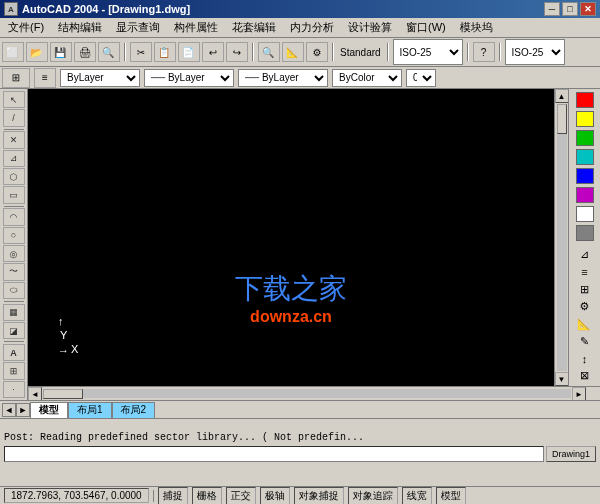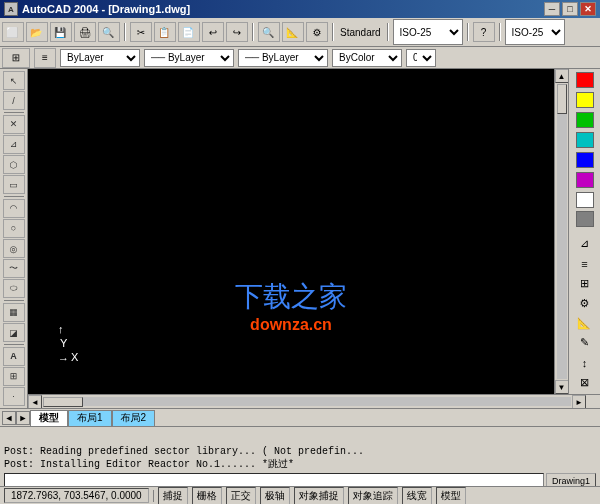--- a/index.html
+++ b/index.html
@@ -260,24 +260,24 @@
       cursor: pointer;
       display: flex;
       align-items: center;
       justify-content: center;
       border: 1px solid #808080;
       background: #d4d0c8;
     }
 
     
     #command-area {
-      height: 60px;
+      height: 68px;
       background: #d4d0c8;
       border-top: 1px solid #808080;
-      padding: 18px 4px;
+      padding: 12px 4px;
       overflow: hidden;
     }
     .command-line {
       font-size: 10px;
       color: #000;
       line-height: 13px;
       font-family: 'Courier New', monospace;
     }
     #command-input-row {
       display: flex;
@@ -392,20 +392,31 @@
       <div id="title-icon">A</div>
       <span>AutoCAD 2004 - [Drawing1.dwg]</span>
     </div>
     <div id="title-bar-controls">
       <div class="title-btn">─</div>
       <div class="title-btn">□</div>
       <div class="title-btn" style="background:#c0392b;color:white;">✕</div>
     </div>
   </div>
 
+  <div id="menu-bar">
+    <div class="menu-item">文件(F)</div>
+    <div class="menu-item">结构编辑</div>
+    <div class="menu-item">显示查询</div>
+    <div class="menu-item">构件属性</div>
+    <div class="menu-item">花套编辑</div>
+    <div class="menu-item">内力分析</div>
+    <div class="menu-item">设计验算</div>
+    <div class="menu-item">窗口(W)</div>
+    <div class="menu-item">模块坞</div>
+  </div>
 
   <div id="toolbar-area">
     <div class="toolbar-row">
       <div class="toolbar-btn">⬜</div>
       <div class="toolbar-btn">📂</div>
       <div class="toolbar-btn">💾</div>
       <div class="toolbar-btn">🖨</div>
       <div class="toolbar-btn">🔍</div>
       <div class="toolbar-separator"></div>
       <div class="toolbar-btn">✂</div>
@@ -561,21 +572,20 @@
   <div id="viewport-tabs">
     <div class="nav-arrow">◄</div>
     <div class="nav-arrow">►</div>
     <div class="viewport-tab active">模型</div>
     <div class="viewport-tab">布局1</div>
     <div class="viewport-tab">布局2</div>
   </div>
 
   <div id="command-area">
     <div class="command-line">Post: Reading predefined sector library... ( Not predefin...</div>
-    <div class="command-line">Post: Installing Editor Reactor No.1...... *跳过*</div>
     <div id="command-input-row">
       <input id="command-input" type="text" style="">
       <button id="command-btn">Drawing1</button>
     </div>
   </div>
 
   <div id="status-bar">
     <div class="status-coords">1872.7963, 703.5467, 0.0000</div>
     <div class="status-separator"></div>
     <div class="status-item">捕捉</div>

